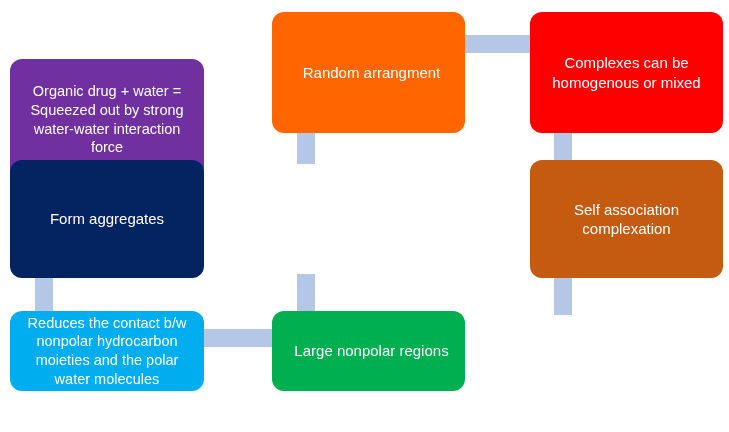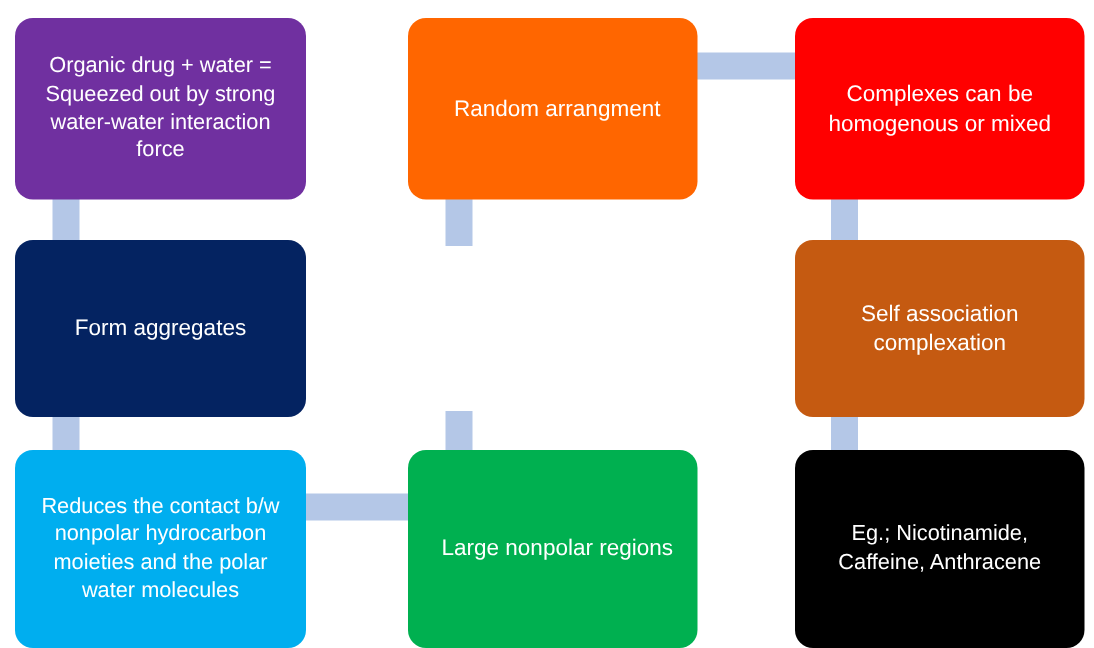--- a/index.html
+++ b/index.html
@@ -35,21 +35,21 @@
     line-height: 1.28;
     white-space: pre-line;
     font-weight: 400;
   }
   
   .col-1 { left: 10px;  width: 194px; }
   .col-2 { left: 272px; width: 193px; padding-left: 16px; }
   .col-3 { left: 530px; width: 193px; }
   .row-1 { top: 12px;  height: 121px; }
   .row-2 { top: 160px; height: 118px; }
-  .row-3 { top: 300px; height: 132px; }
+  .row-3 { top: 311px; height: 80px; }
 
   .fs-14 { font-size: 14.5px; }
   .fs-15 { font-size: 15px; }
 
   .connector {
     position: absolute;
     background: #b4c7e7;
     z-index: 1;
   }
 </style>
@@ -67,21 +67,21 @@
   <div class="connector" style="left:297px; top:274px; width:18px; height:41px;"></div>
 
   <div class="connector" style="left:297px; top:128px; width:18px; height:36px;"></div>
 
   <div class="connector" style="left:458px; top:35px; width:80px; height:18px;"></div>
 
   <div class="connector" style="left:554px; top:128px; width:18px; height:36px;"></div>
 
   <div class="connector" style="left:554px; top:274px; width:18px; height:41px;"></div>
 
-  <div class="node col-1 row-1 fs-14" style="background:#7030A0;">
+  <div class="node col-1 row-1 fs-14" style="background:#7030A0;margin-top:47px;">
     <span class="node-label">Organic drug + water =
 Squeezed out by strong
 water-water interaction
 force</span>
   </div>
 
   <div class="node col-2 row-1 fs-15" style="background:#FF6600;">
     <span class="node-label">Random arrangment</span>
   </div>
 
@@ -104,18 +104,14 @@
     <span class="node-label">Reduces the contact b/w
 nonpolar hydrocarbon
 moieties and the polar
 water molecules</span>
   </div>
 
   <div class="node col-2 row-3 fs-15" style="background:#00B050;">
     <span class="node-label">Large nonpolar regions</span>
   </div>
 
-  <div class="node col-3 row-3 fs-14" style="background:#000000;">
-    <span class="node-label">Eg.; Nicotinamide,
-Caffeine, Anthracene</span>
-  </div>
 
 </div>
 
 </body></html>

